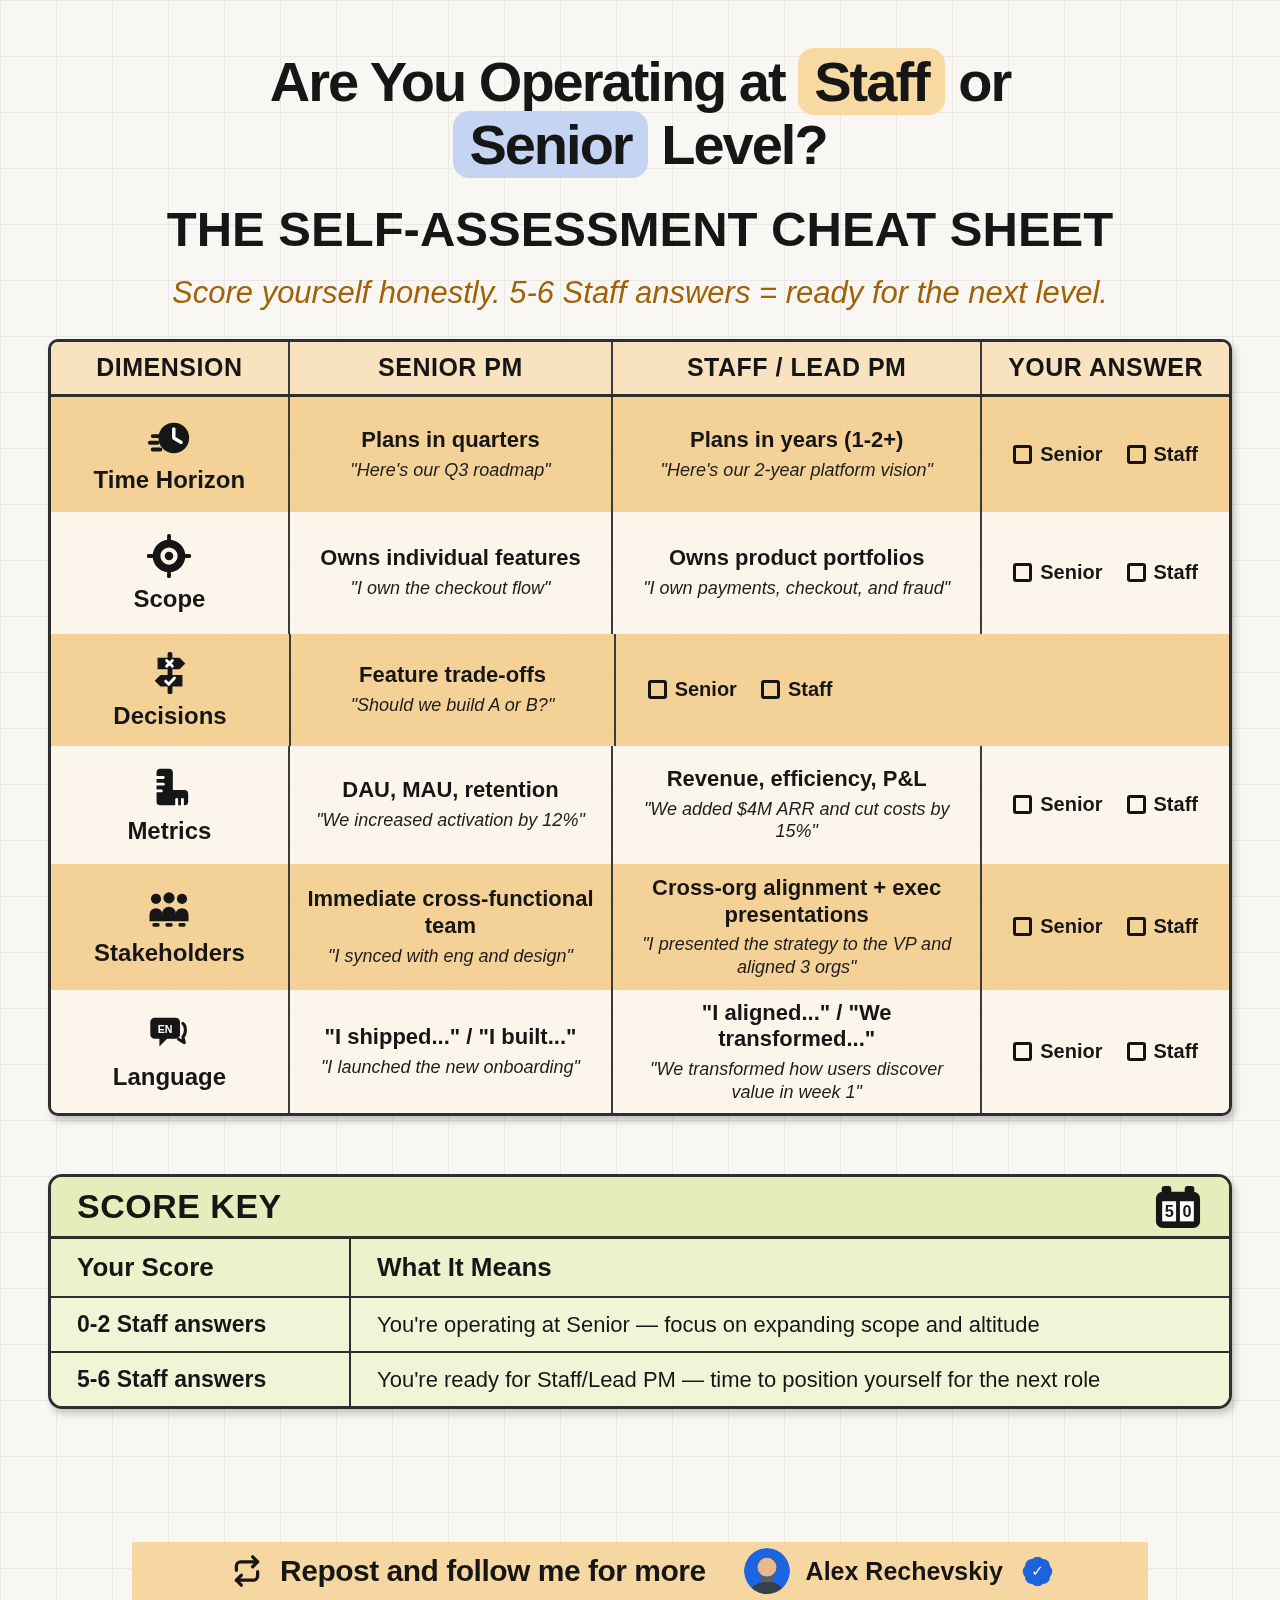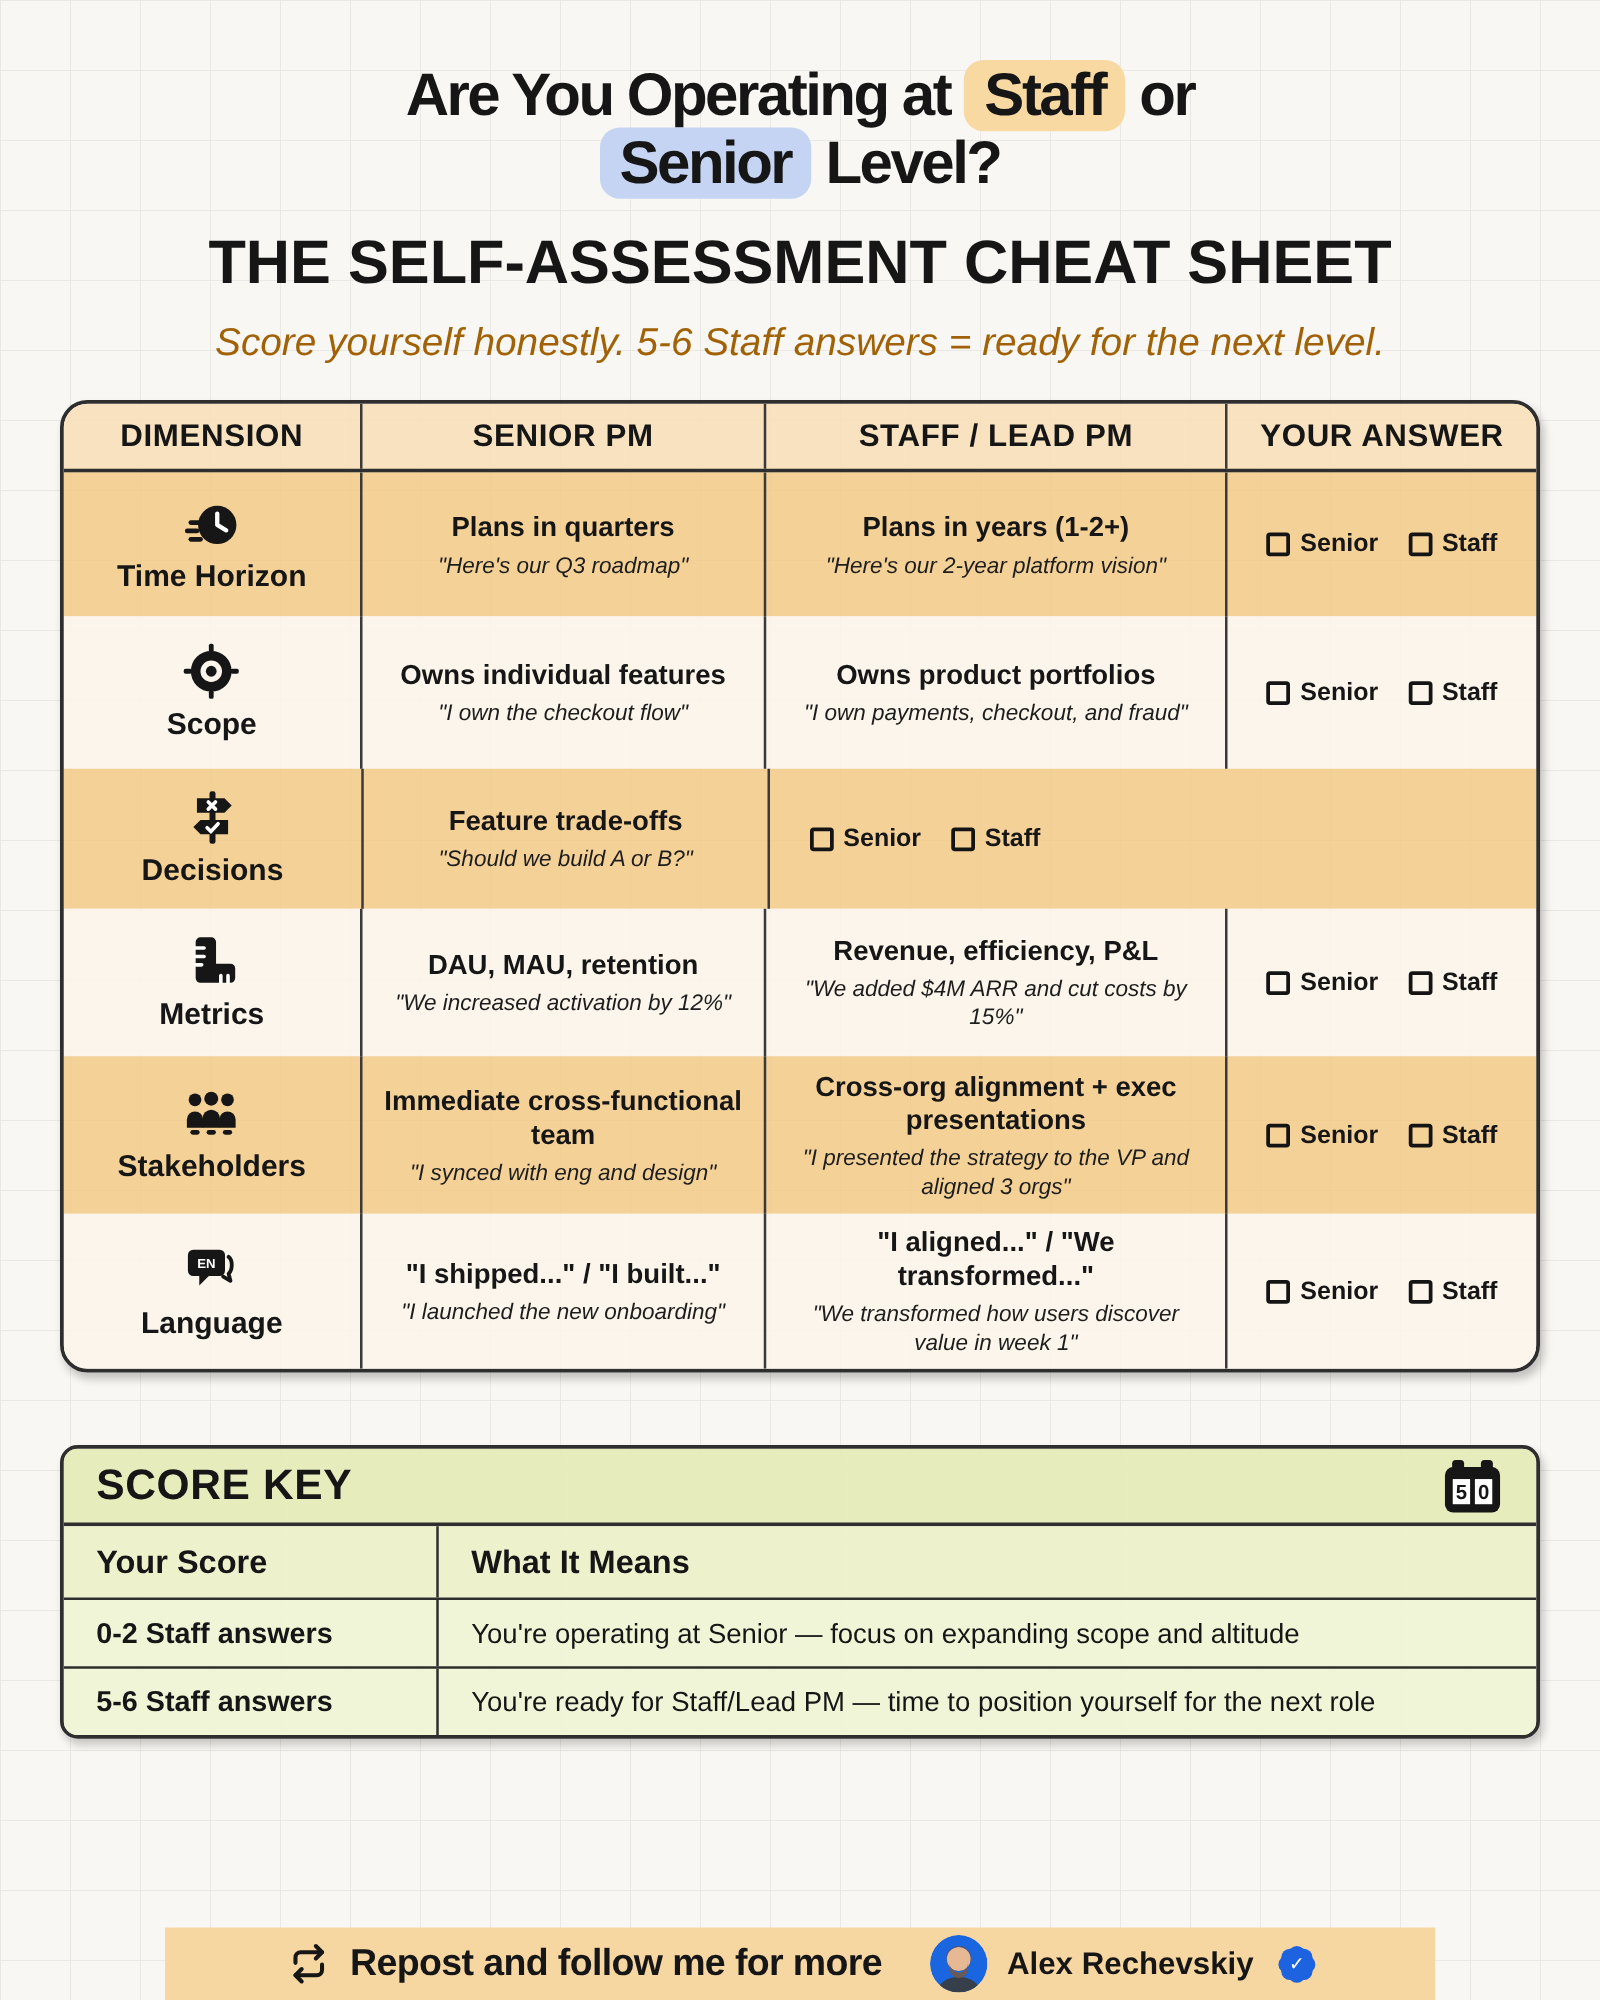--- a/index.html
+++ b/index.html
@@ -9,31 +9,31 @@
     color:#161616;
     background-color:#f8f7f4;
     background-image:
       linear-gradient(#e9e8e4 1px, transparent 1px),
       linear-gradient(90deg, #e9e8e4 1px, transparent 1px);
     background-size:56px 56px;
     display:flex; flex-direction:column; align-items:center;
     overflow:hidden;
   }
   
-  .title { margin-top:50px; text-align:center; font-weight:700; font-size:48px; letter-spacing:-2px; line-height:1.13; }
+  .title { margin-top:50px; text-align:center; font-weight:700; font-size:56px; letter-spacing:-2px; line-height:1.13; }
   .hl { padding:2px 16px; border-radius:16px; }
   .hl-staff { background:#f8d9a2; }
   .hl-senior { background:#c5d4f2; }
   .subtitle { margin-top:24px; text-align:center; font-weight:700; font-size:49px; letter-spacing:0px; }
   .tagline { margin-top:18px; text-align:center; font-style:italic; font-size:31px; font-weight:500; color:#a16207; }
 
   
   .atable {
     margin-top:28px; width:1184px;
-    border:3px solid #2e2e2e; border-radius:22px; overflow:hidden;
+    border:3px solid #2e2e2e; border-radius:10px; overflow:hidden;
     box-shadow:3px 5px 7px rgba(0,0,0,0.22);
   }
   .arow { display:flex; width:100%; }
   .acell { display:flex; flex-direction:column; align-items:center; justify-content:center; text-align:center; padding:10px 14px; }
   .c1 { width:238px; } .c2 { width:325px; } .c3 { width:371px; } .c4 { width:250px; }
   .c2,.c3,.c4 { border-left:2px solid #3a3a3a; }
   .ahead { background:rgba(247,224,186,0.92); border-bottom:3px solid #2e2e2e; }
   .ahead .acell { font-size:25px; font-weight:700; letter-spacing:0.5px; min-height:52px; padding:8px 6px; }
   .row-orange { background:rgba(243,200,130,0.82); }
   .row-cream  { background:rgba(252,244,233,0.85); }

